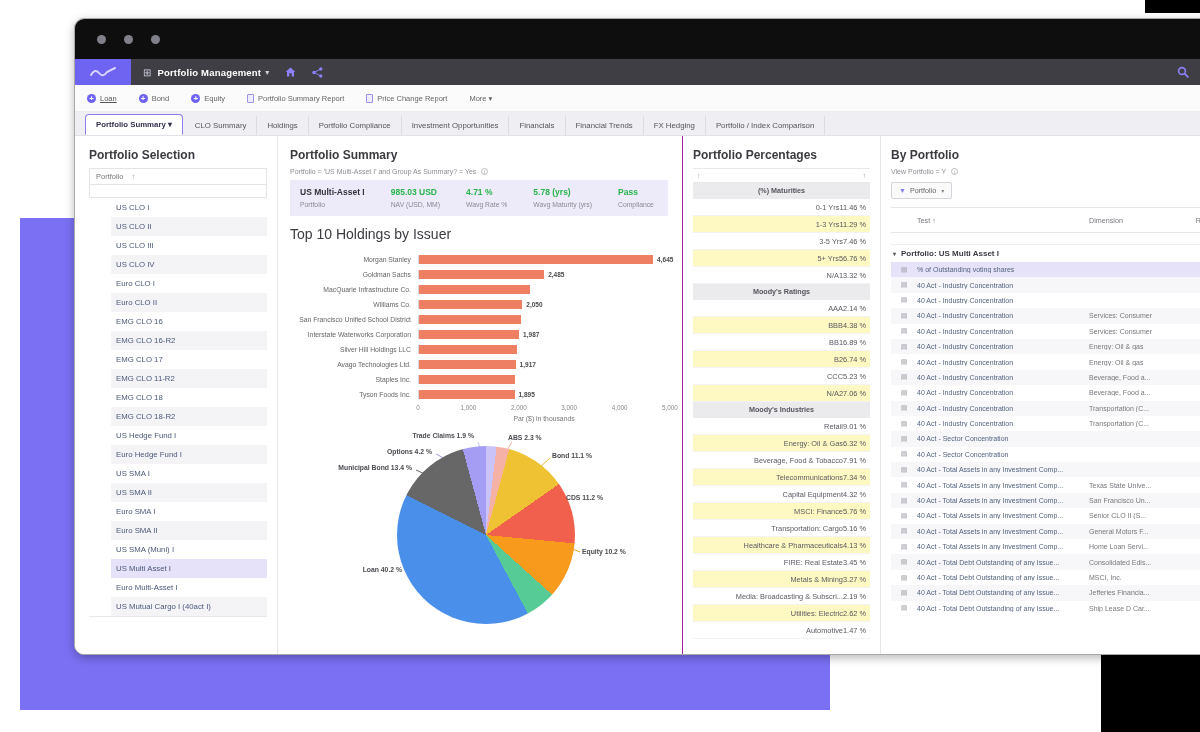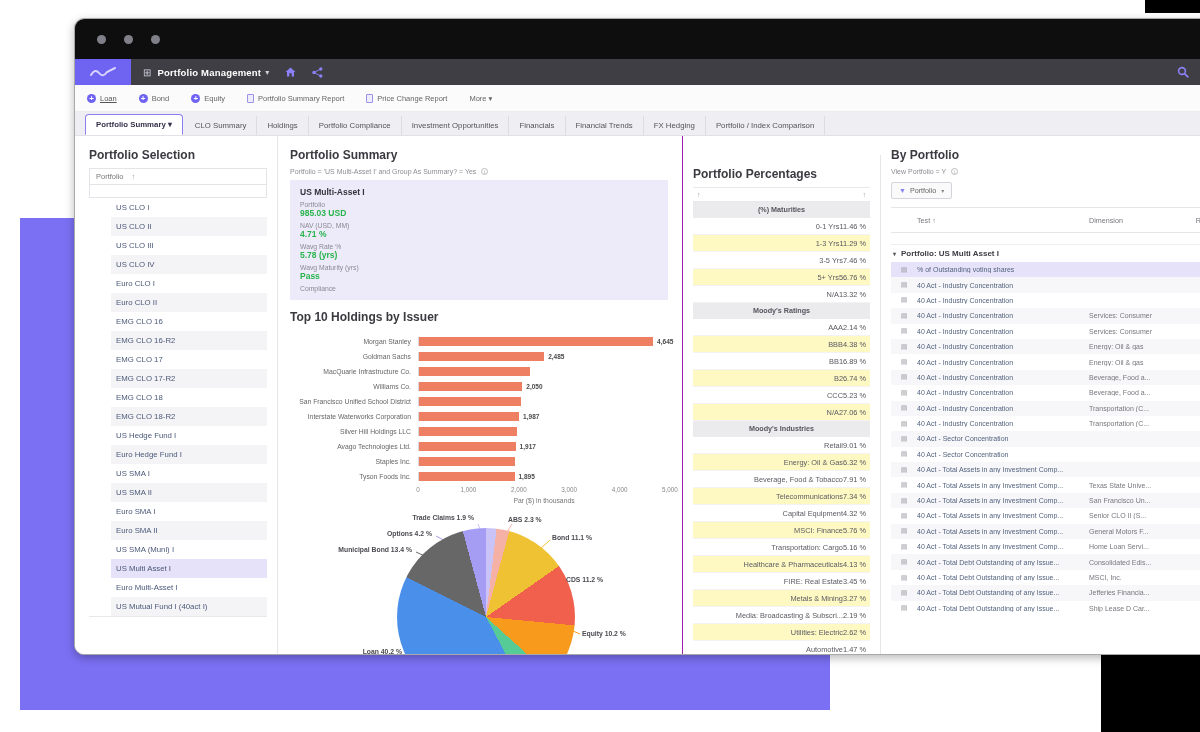--- a/index.html
+++ b/index.html
@@ -37,42 +37,42 @@
   #tabstrip{height:24px;background:#efeef3;display:flex;align-items:flex-end;padding-left:10px;flex:0 0 auto;border-bottom:1px solid #e2e1e8;}
   .tab{font-size:7.8px;color:#555;padding:5px 10px;white-space:nowrap;border-right:1px solid #dddce4;cursor:pointer;}
   .tab.active{background:#fff;border:1px solid #8a7ef0;border-bottom-color:#fff;border-radius:4px 4px 0 0;
     color:#33304a;font-weight:bold;height:21px;margin-right:2px;border-right:1px solid #8a7ef0;}
 
   #content{flex:1;display:flex;overflow:hidden;background:#fff;}
   .panel{overflow:hidden;position:relative;}
   .panel-title{font-size:12px;font-weight:bold;color:#3a3a40;margin:12px 0 6px 0;}
   #panel-selection{width:203px;border-right:1px solid #e6e6ea;padding:0 0 0 14px;flex:0 0 auto;}
   #panel-summary{width:405px;border-right:1px solid #a21caf;padding:0 14px 0 12px;flex:0 0 auto;}
-  #panel-percent{width:198px;border-right:1px solid #e6e6ea;padding:0 10px 0 10px;flex:0 0 auto;margin-top:19px;}
+  #panel-percent{width:198px;border-right:1px solid #e6e6ea;padding:0 10px 0 10px;flex:0 0 auto;}
   #panel-byport{flex:1;padding:0 0 0 10px;}
 
   
   .ps-filter-head{display:flex;align-items:center;font-size:7.5px;color:#777;border:1px solid #e3e3e8;border-bottom:none;
     padding:3px 6px;margin-right:10px;}
   .ps-filter-input{height:14px;border:1px solid #e3e3e8;margin-right:10px;background:#fff;}
   .ps-list{margin-right:10px;border-bottom:1px solid #e8e8ec;}
   .ps-row{height:19px;line-height:19px;font-size:7.8px;color:#4a5878;padding-left:5px;white-space:nowrap;cursor:pointer;margin-left:22px;}
   .ps-row.alt{background:#f4f4f6;}
   .ps-row.selected{background:#e6e2fa;}
 
   
   .filter-line{font-size:7px;color:#8d8d94;display:flex;align-items:center;margin-bottom:5px;white-space:nowrap;}
   .info-dot{width:7px;height:7px;border:1px solid #bbb;border-radius:50%;margin-left:5px;font-size:5px;color:#999;
     display:inline-flex;align-items:center;justify-content:center;}
-  #stats-band{background:#edebfa;display:flex;padding:7px 24px 8px 10px;margin-bottom:10px;flex-direction:column;}
+  #stats-band{background:#edebfa;display:flex;padding:7px 24px 8px 10px;margin-bottom:10px;}
   .stat{margin-right:26px;}
   .stat-value{font-size:8.5px;font-weight:bold;color:#28b44b;white-space:nowrap;}
   .stat-value.dark{color:#33333a;}
   .stat-label{font-size:6.8px;color:#8a8a92;margin-top:4px;white-space:nowrap;}
-  .section-title{font-size:12px;font-weight:bold;color:#3a3a40;margin:6px 0 10px 0;}
+  .section-title{font-size:14px;font-weight:normal;color:#3a3a40;margin:6px 0 10px 0;}
 
   
   #barchart{position:relative;}
   .bar-row{display:flex;align-items:center;height:15px;}
   .bar-label{width:128px;text-align:right;font-size:6.8px;color:#666;padding-right:7px;white-space:nowrap;flex:0 0 auto;}
   .bar-track{width:252px;position:relative;height:9px;border-left:1px solid #d8d8de;flex:0 0 auto;}
   .bar-fill{position:absolute;left:0;top:0;height:9px;background:#ef7f63;}
   .bar-val{position:absolute;top:0;font-size:6.5px;font-weight:bold;color:#4a4a4a;line-height:9px;white-space:nowrap;}
   #bar-ticks{position:relative;height:12px;margin-left:128px;width:252px;}
   .tick{position:absolute;top:2px;transform:translateX(-50%);font-size:6.3px;color:#888;}
@@ -211,33 +211,33 @@
         <div class="ps-list" id="ps-list">
             <div class="ps-row">US CLO I</div>
             <div class="ps-row alt">US CLO II</div>
             <div class="ps-row">US CLO III</div>
             <div class="ps-row alt">US CLO IV</div>
             <div class="ps-row">Euro CLO I</div>
             <div class="ps-row alt">Euro CLO II</div>
             <div class="ps-row">EMG CLO 16</div>
             <div class="ps-row alt">EMG CLO 16-R2</div>
             <div class="ps-row">EMG CLO 17</div>
-            <div class="ps-row alt">EMG CLO 17-R2</div>
+            <div class="ps-row alt">EMG CLO 11-R2</div>
             <div class="ps-row">EMG CLO 18</div>
             <div class="ps-row alt">EMG CLO 18-R2</div>
             <div class="ps-row">US Hedge Fund I</div>
             <div class="ps-row alt">Euro Hedge Fund I</div>
             <div class="ps-row">US SMA I</div>
             <div class="ps-row alt">US SMA II</div>
             <div class="ps-row">Euro SMA I</div>
             <div class="ps-row alt">Euro SMA II</div>
             <div class="ps-row">US SMA (Muni) I</div>
             <div class="ps-row selected">US Multi Asset I</div>
             <div class="ps-row">Euro Multi-Asset I</div>
-            <div class="ps-row alt">US Mutual Fund I (40act I)</div>
+            <div class="ps-row alt">US Mutual Cargo I (40act I)</div>
           </div>
       </div>
 
       <div id="panel-summary" class="panel">
         <div class="panel-title">Portfolio Summary</div>
         <div class="filter-line">
           <span>Portfolio = 'US Multi-Asset I' and Group As Summary? = Yes</span>
           <span class="info-dot">i</span>
         </div>
         <div id="stats-band">

